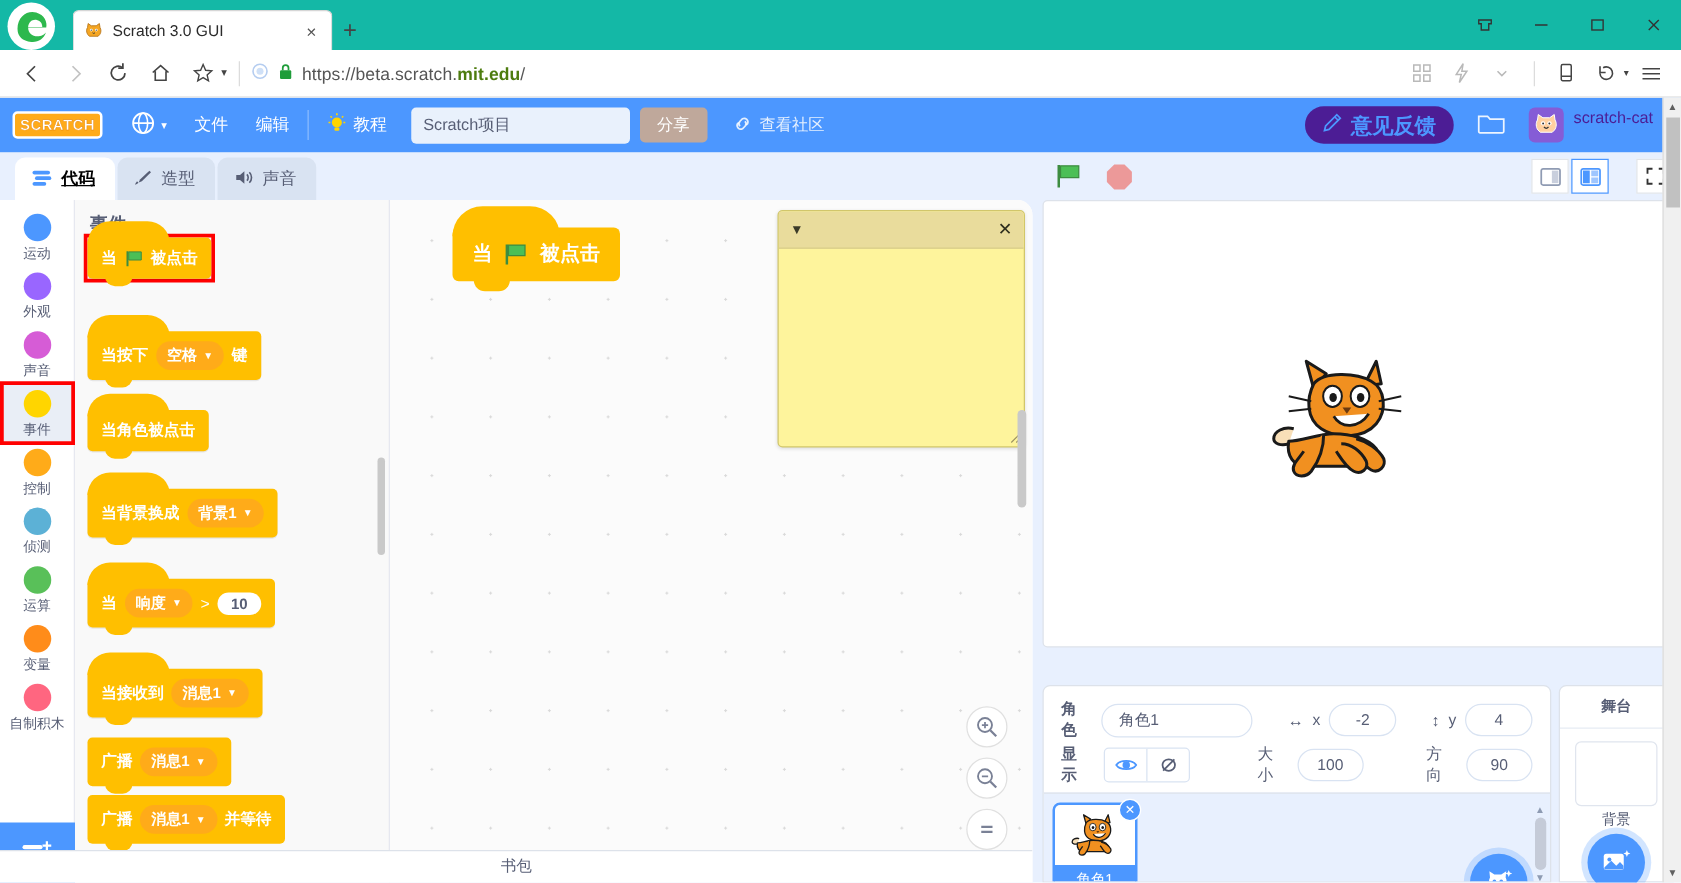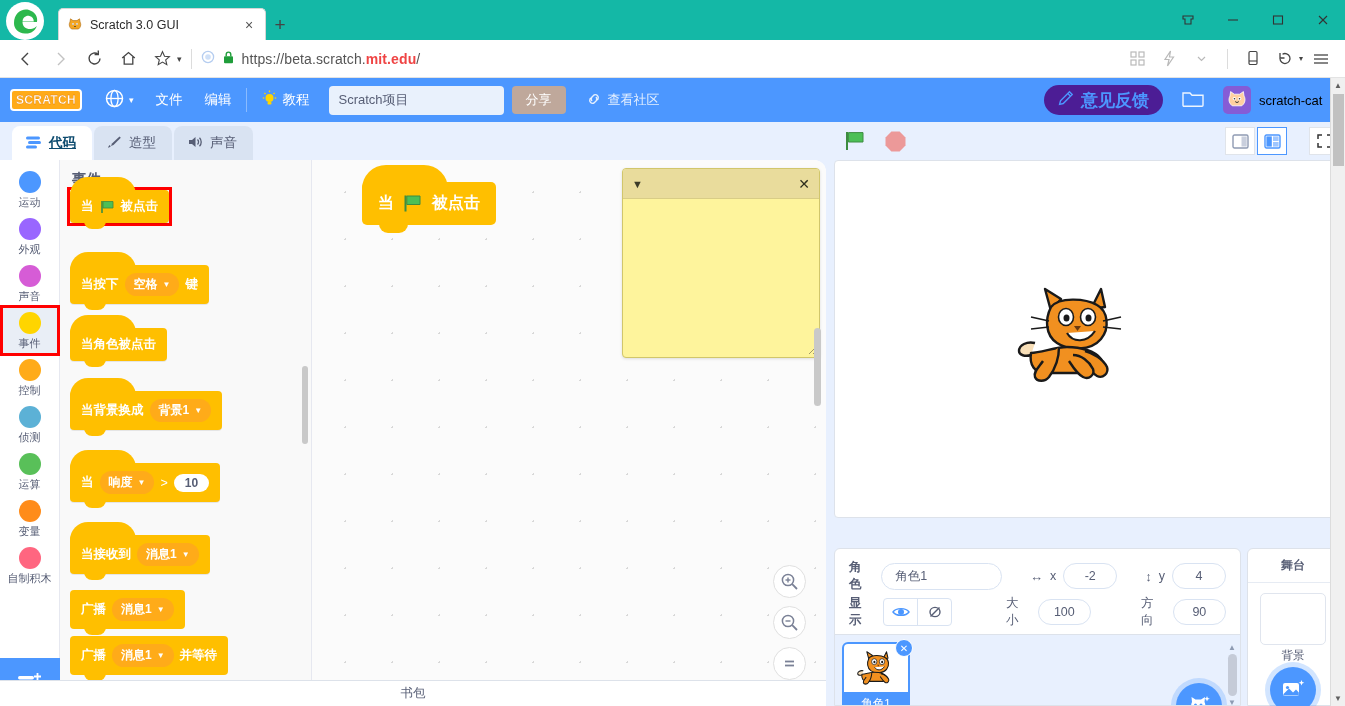--- a/index.html
+++ b/index.html
@@ -52,21 +52,21 @@
     width: 32px; height: 32px; display: flex; align-items: center; justify-content: center;
     color: #444; border-radius: 3px;
   }
   .nav-btn.disabled { color: #c2c2c2; }
   .addr-sep { width: 1px; height: 20px; background: #dcdcdc; margin: 0 7px; }
   .addr-bar {
     flex: 1; display: flex; align-items: center; gap: 7px;
     height: 30px; font-size: 14px; color: #333;
   }
   .addr-url { color: #555; letter-spacing: .1px; }
-  .addr-url b { color: #ef4444; font-weight: 700; }
+  .addr-url b { color: #4d7c0f; font-weight: 700; }
   .tool-right { display: flex; align-items: center; gap: 4px; }
   .tool-ic {
     width: 28px; height: 28px; display: flex; align-items: center; justify-content: center;
     color: #555;
   }
   .tool-ic.faint { color: #b9b9b9; }
 
   
   .scratch-menu {
     height: 44px; background: #4c97ff; display: flex; align-items: center;
@@ -101,39 +101,39 @@
     color: rgba(255,255,255,.85); font-size: 13px; margin-left: 8px;
   }
   .menu-spacer { flex: 1; }
   .feedback-btn {
     height: 30px; padding: 0 14px; background: #4c1d95; border-radius: 16px;
     display: flex; align-items: center; gap: 7px;
     color: #4c97ff; font-size: 17px; font-weight: bold;
   }
   .folder-ic { margin: 0 18px; color: rgba(255,255,255,.9); }
   .account {
-    display: flex; align-items: center; gap: 8px; color: #000000; font-size: 13px;
+    display: flex; gap: 8px; color: #4c1d95; font-size: 13px;
   }
   .avatar {
     width: 28px; height: 28px; border-radius: 5px; background: #855cd6;
     display: flex; align-items: center; justify-content: center; font-size: 17px;
   }
 
   
   .scratch-body { display: flex; height: 584px; background: #e8f0fe; }
 
   
   .editor-col { width: 826px; display: flex; flex-direction: column; }
   .tabs-row { height: 38px; display: flex; align-items: flex-end; padding-left: 12px; gap: 2px; }
   .etab {
     height: 34px; padding: 0 16px 0 13px; display: flex; align-items: center; gap: 7px;
     border-radius: 8px 8px 0 0; font-size: 13.5px; color: #575e75;
     background: #d9e3f2;
   }
-  .etab.active { background: #fff; color: #0c4a6e; font-weight: bold; text-decoration: underline; }
+  .etab.active { background: #fff; color: #000000; font-weight: bold; text-decoration: underline; }
 
   .blocks-area {
     flex: 1; display: flex; background: #fff; margin: 0 0 0 0;
     border-radius: 0 12px 0 0; position: relative; overflow: hidden;
   }
 
   
   .cat-col {
     width: 60px; background: #fff; border-right: 1px solid #e6e8f0;
     display: flex; flex-direction: column; align-items: center;

